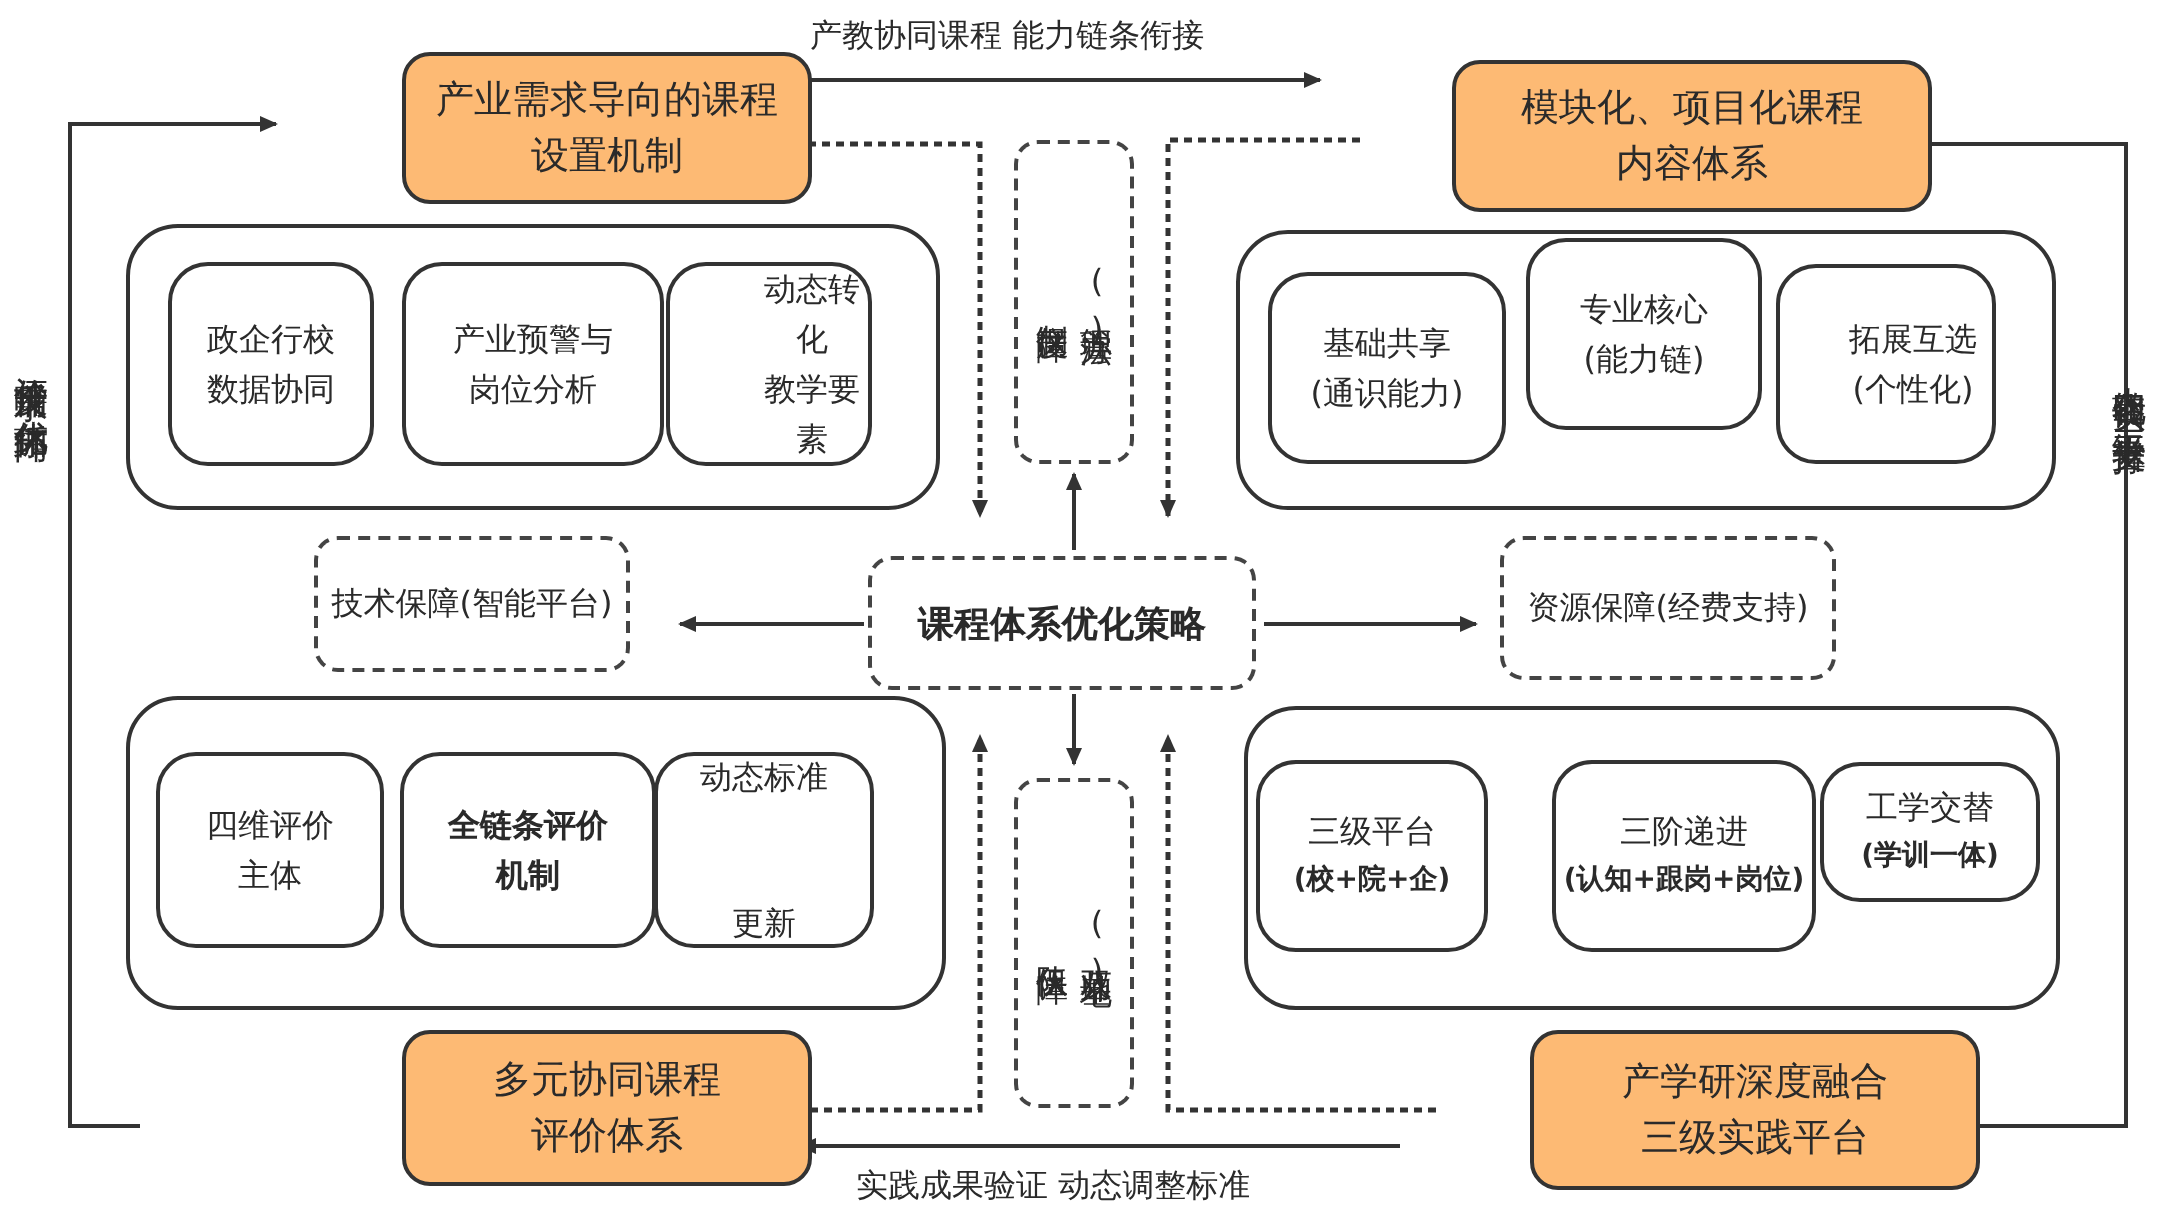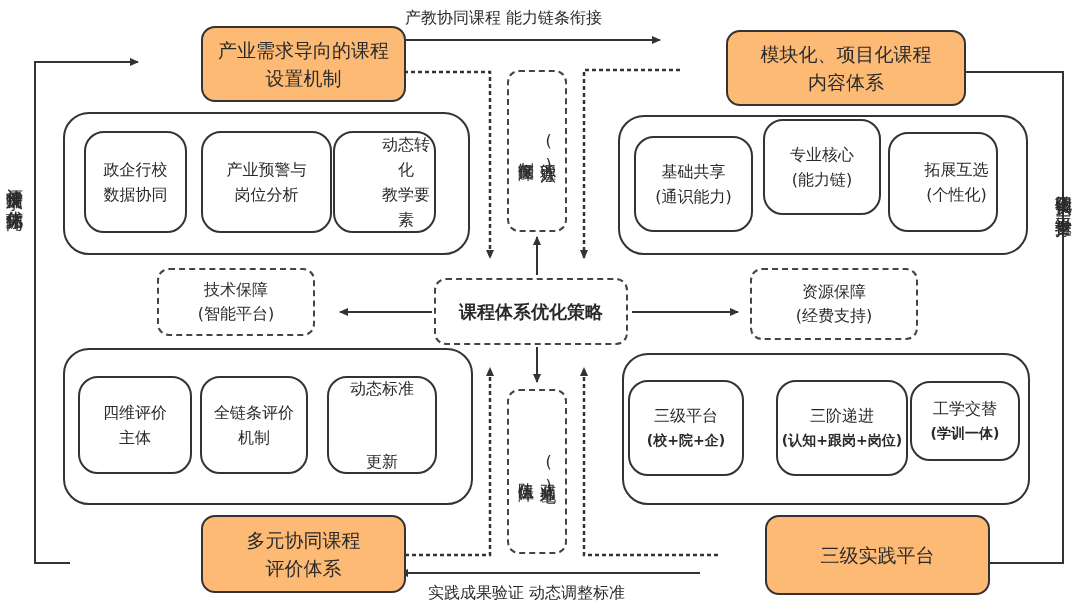--- a/index.html
+++ b/index.html
@@ -9,21 +9,21 @@
   .box { border: 2px solid #333; border-radius: 14px; background: #fdba74;
          display: flex; align-items: center; justify-content: center; text-align: center;
          flex-direction: column; margin-left: 48px; }
   .title-box { font-size: 19px; line-height: 28px; }
   .group { border: 2px solid #333; border-radius: 26px; background: #fff; }
   .item { border: 2px solid #333; border-radius: 20px; background: #fff;
           display: flex; align-items: center; justify-content: center; text-align: center;
           flex-direction: column; font-size: 16px; line-height: 25px; }
   .dash { border: 2px dashed #444; border-radius: 12px; background: #fff;
           display: flex; align-items: center; justify-content: center; text-align: center;
-          flex-direction: column; font-size: 16px; line-height: 24px; }
+          flex-direction: row; font-size: 16px; line-height: 24px; }
   .center { font-size: 18px; font-weight: bold; font-family: Liberation Serif, serif; }
   .vtext { writing-mode: vertical-rl; text-orientation: upright; font-size: 16px;
            letter-spacing: 1px; line-height: 22px; }
   .side-label { writing-mode: vertical-rl; text-orientation: upright; font-size: 17px;
                 letter-spacing: 1px; }
   .flow-label { font-size: 16px; white-space: nowrap; }
   svg.lines { position: absolute; left: 0; top: 0; }
   .small { font-size: 14px; font-weight: bold; }
 </style>
 </head>
@@ -79,20 +79,21 @@
 </div>
 <div class="abs box title-box" style="left:678px; top:30px; width:240px; height:76px;">
   <span>模块化、项目化课程</span>
   <span>内容体系</span>
 </div>
 <div class="abs box title-box" style="left:153px; top:515px; width:205px; height:78px;">
   <span>多元协同课程</span>
   <span>评价体系</span>
 </div>
 <div class="abs box title-box" style="left:717px; top:515px; width:225px; height:80px;">
+  <span>产学研深度融合</span>
   <span>三级实践平台</span>
 </div>
 
 <div class="abs group" style="left:63px; top:112px; width:407px; height:143px;"></div>
 <div class="abs group" style="left:618px; top:115px; width:410px; height:140px;"></div>
 <div class="abs group" style="left:63px; top:348px; width:410px; height:157px;"></div>
 <div class="abs group" style="left:622px; top:353px; width:408px; height:152px;"></div>
 
 <div class="abs item" style="left:84px; top:131px; width:103px; height:102px;">
   <span>政企行校</span>
@@ -117,38 +118,38 @@
 </div>
 <div class="abs item" style="left:888px; top:132px; width:110px; height:100px;padding-left:27px;">
   <span>拓展互选</span>
   <span>(个性化)</span>
 </div>
 
 <div class="abs item" style="left:78px; top:376px; width:114px; height:98px;">
   <span>四维评价</span>
   <span>主体</span>
 </div>
-<div class="abs item" style="left:200px; top:376px; width:108px; height:98px;">
+<div class="abs item" style="left:200px; top:376px; width:128px; height:98px;font-weight:bold;">
   <span>全链条评价</span>
   <span>机制</span>
 </div>
 <div class="abs item" style="left:327px; top:376px; width:110px; height:98px;gap:48px;">
   <span>动态标准</span>
   <span>更新</span>
 </div>
 
 <div class="abs item" style="left:628px; top:380px; width:116px; height:96px;">
   <span>三级平台</span>
   <span class="small">(校+院+企)</span>
 </div>
 <div class="abs item" style="left:752px; top:380px; width:132px; height:96px;margin-left:24px;">
   <span>三阶递进</span>
   <span class="small">(认知+跟岗+岗位)</span>
 </div>
-<div class="abs item" style="left:910px; top:381px; width:110px; height:80px;">
+<div class="abs item" style="left:910px; top:381px; width:110px; height:70px;">
   <span>工学交替</span>
   <span class="small">(学训一体)</span>
 </div>
 
 <div class="abs dash" style="left:507px; top:70px; width:60px; height:162px; flex-direction:row;">
   <span class="vtext">制度保障</span>
   <span class="vtext" style="margin-top:4px;">(管理办法)</span>
 </div>
 <div class="abs dash" style="left:507px; top:389px; width:60px; height:165px; flex-direction:row;">
   <span class="vtext">队伍保障</span>

